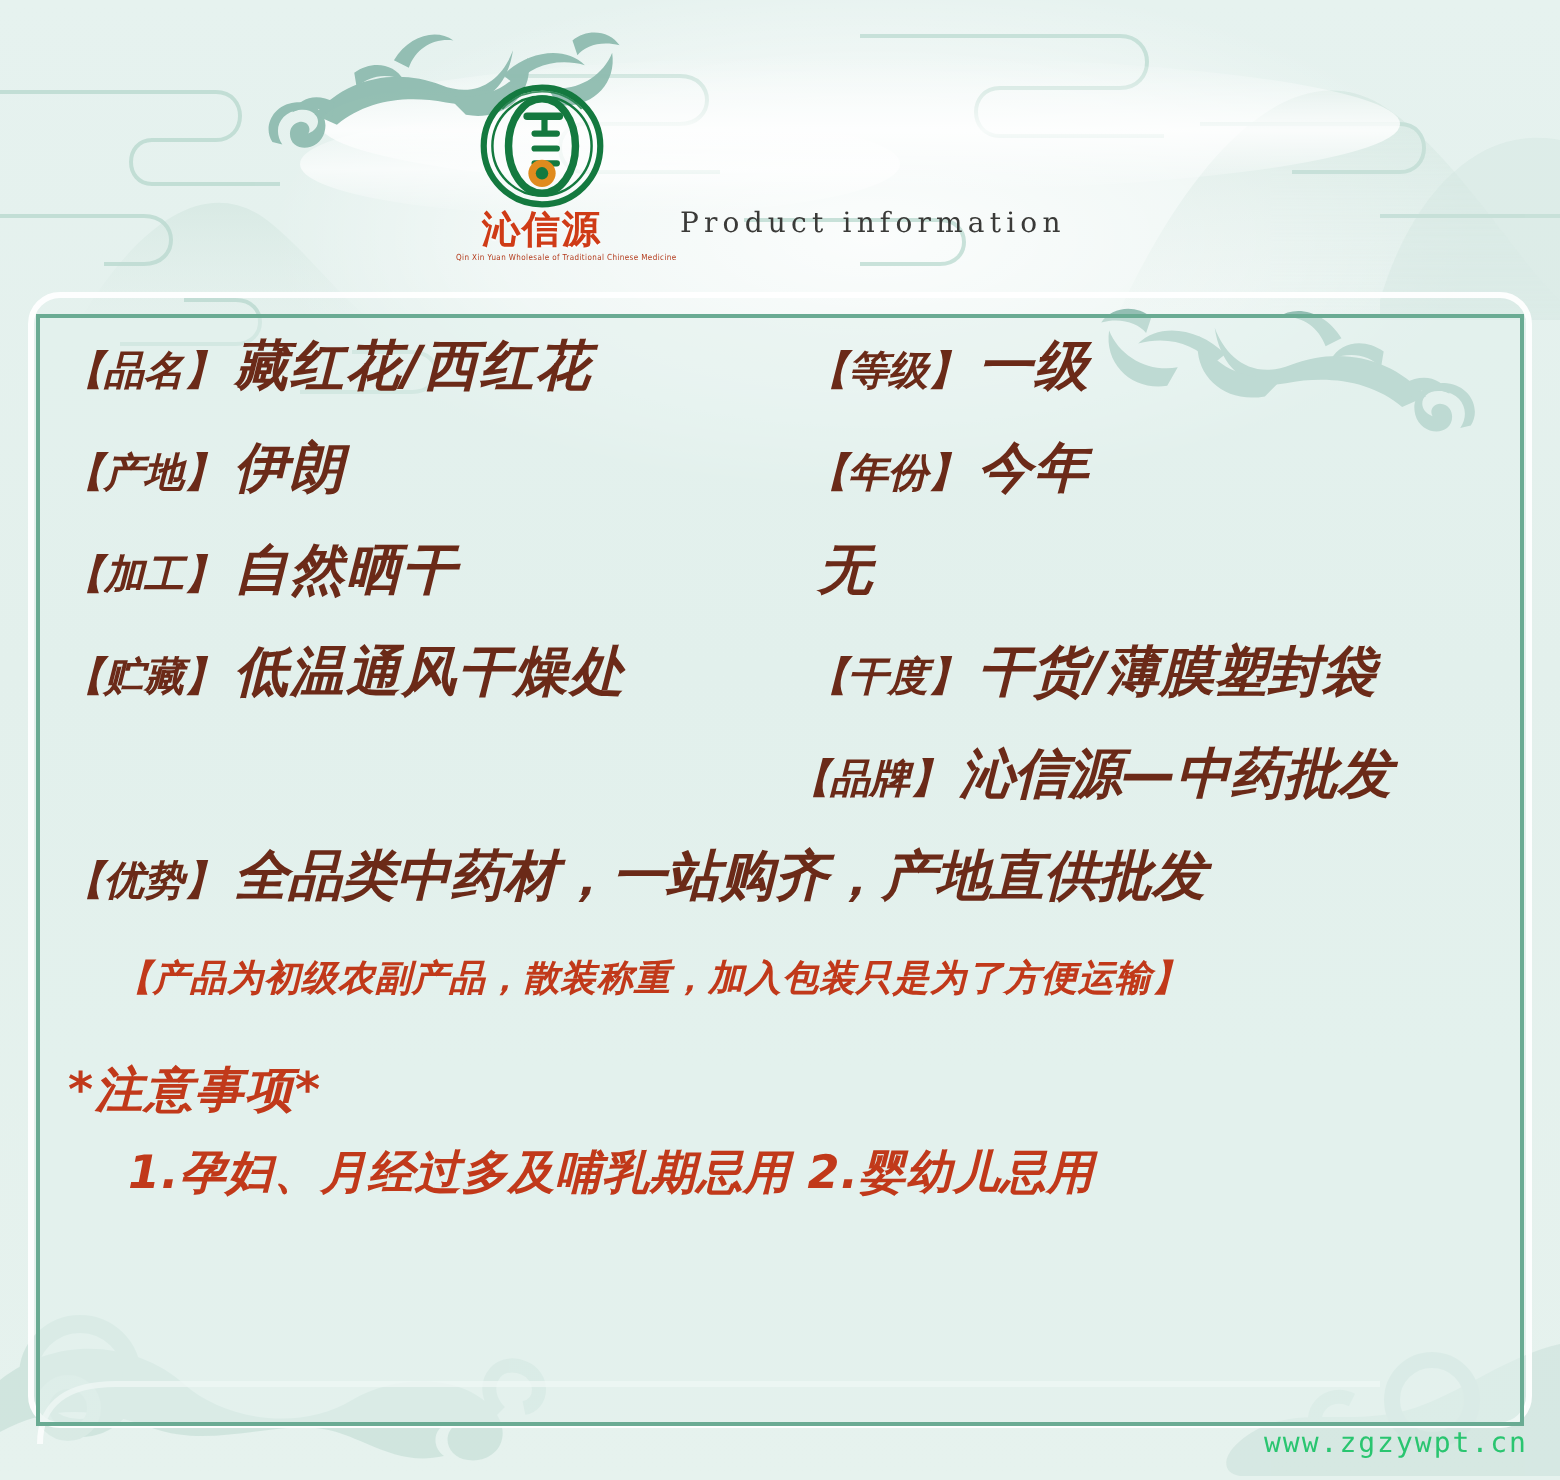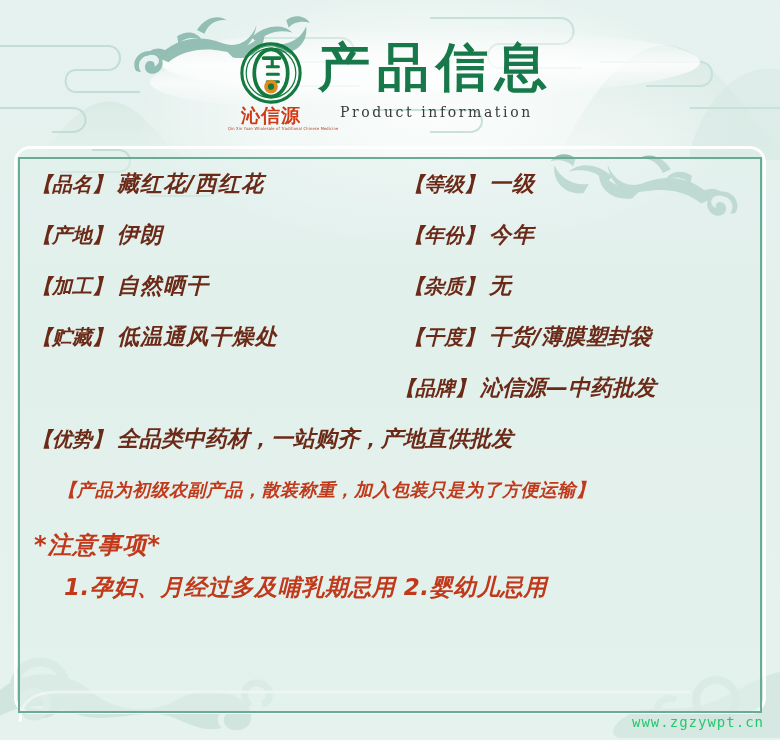--- a/index.html
+++ b/index.html
@@ -46,21 +46,21 @@
 
   
   .spec-row{position:relative;height:51px;}
   .cell{position:absolute;top:0;white-space:nowrap;display:flex;align-items:baseline;}
   .cell.left{left:12px;}
   .key{
     font-family:"DejaVu Sans","Liberation Sans",sans-serif;
     font-size:20px;font-weight:bold;color:#6b2a18;line-height:50px;letter-spacing:0;}
   .val{
     font-family:"DejaVu Sans","Liberation Sans",sans-serif;
-    font-size:22px;font-weight:bold;color:#6b2a18;line-height:50px;margin-left:5px;letter-spacing:1px;}
+    font-size:27px;font-weight:bold;color:#6b2a18;line-height:50px;margin-left:5px;letter-spacing:1px;}
   .val.tight{letter-spacing:0;}
 
   .full-row{position:relative;height:54px;}
   .full-row .cell{left:12px;}
 
   
   .red-note{position:relative;height:46px;}
   .red-note span{
     position:absolute;left:38px;top:0;
     font-family:"DejaVu Sans","Liberation Sans",sans-serif;
@@ -178,21 +178,20 @@
         <path d="M52 28 L52 40" stroke="#14793f" stroke-width="5"></path>
         <circle cx="50" cy="72" r="11" fill="#e08b1e"></circle>
         <circle cx="50" cy="72" r="5" fill="#14793f"></circle>
         <path d="M18 20 A44 44 0 0 1 82 20" fill="none" stroke="#14793f" stroke-width="1.5" opacity=".8"></path>
         <path d="M16 82 A44 44 0 0 0 84 82" fill="none" stroke="#14793f" stroke-width="1.5" opacity=".8"></path>
       </svg>
       <div class="logo-cn">沁信源</div>
       <div class="logo-en">Qin Xin Yuan Wholesale of Traditional Chinese Medicine</div>
     </div>
 
-    <div class="title-cn">产品信息</div>
     <div class="title-en">Product information</div>
   </div>
 
   <div class="frame-white"></div>
   <div class="frame-green"></div>
 
   <div class="content">
 
     <div class="spec-row" style="top:0">
       <div class="cell left">
@@ -215,21 +214,20 @@
         <span class="val">今年</span>
       </div>
     </div>
 
     <div class="spec-row">
       <div class="cell left">
         <span class="key">【加工】</span>
         <span class="val">自然晒干</span>
       </div>
       <div class="cell" style="left:384px">
-        <span class="key">【杂质】</span>
         <span class="val">无</span>
       </div>
     </div>
 
     <div class="spec-row">
       <div class="cell left">
         <span class="key">【贮藏】</span>
         <span class="val">低温通风干燥处</span>
       </div>
       <div class="cell" style="left:384px">

